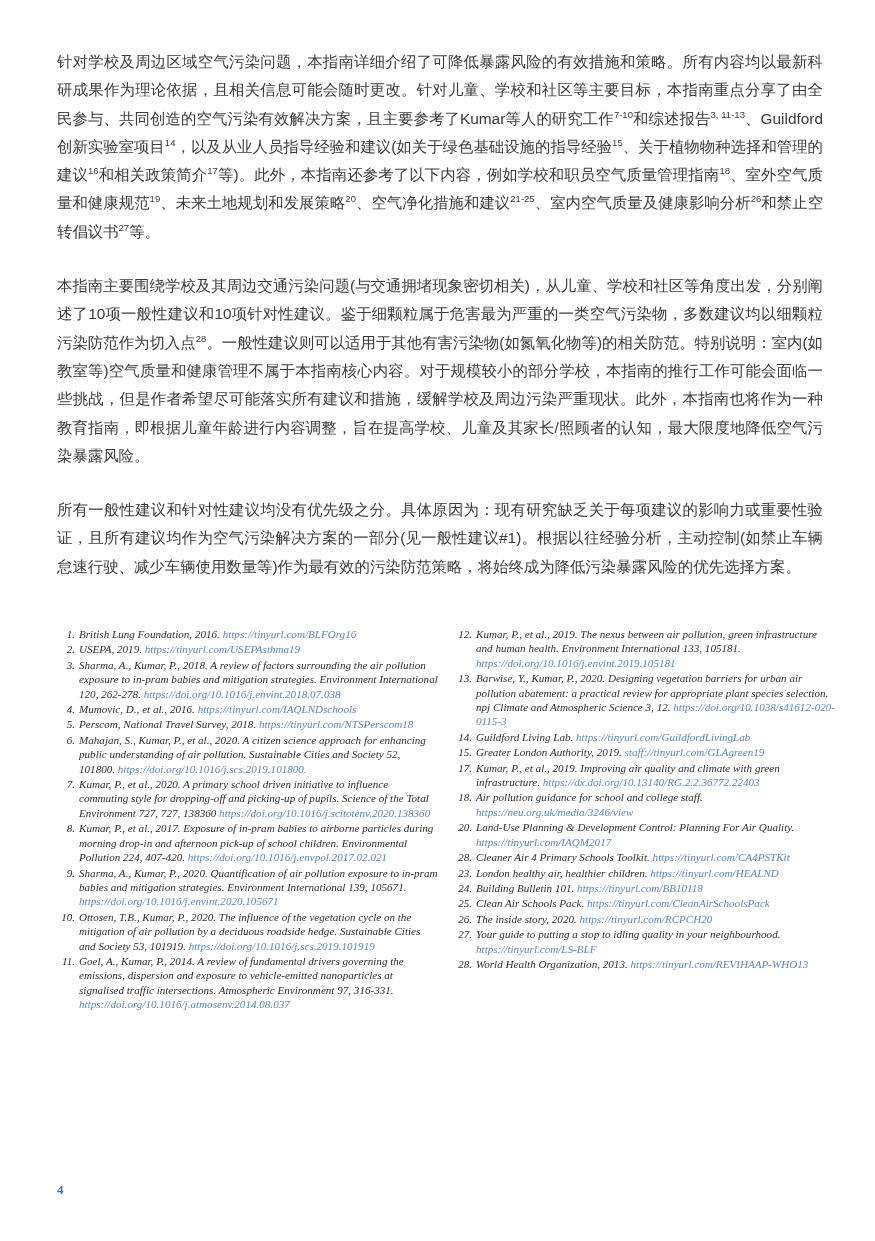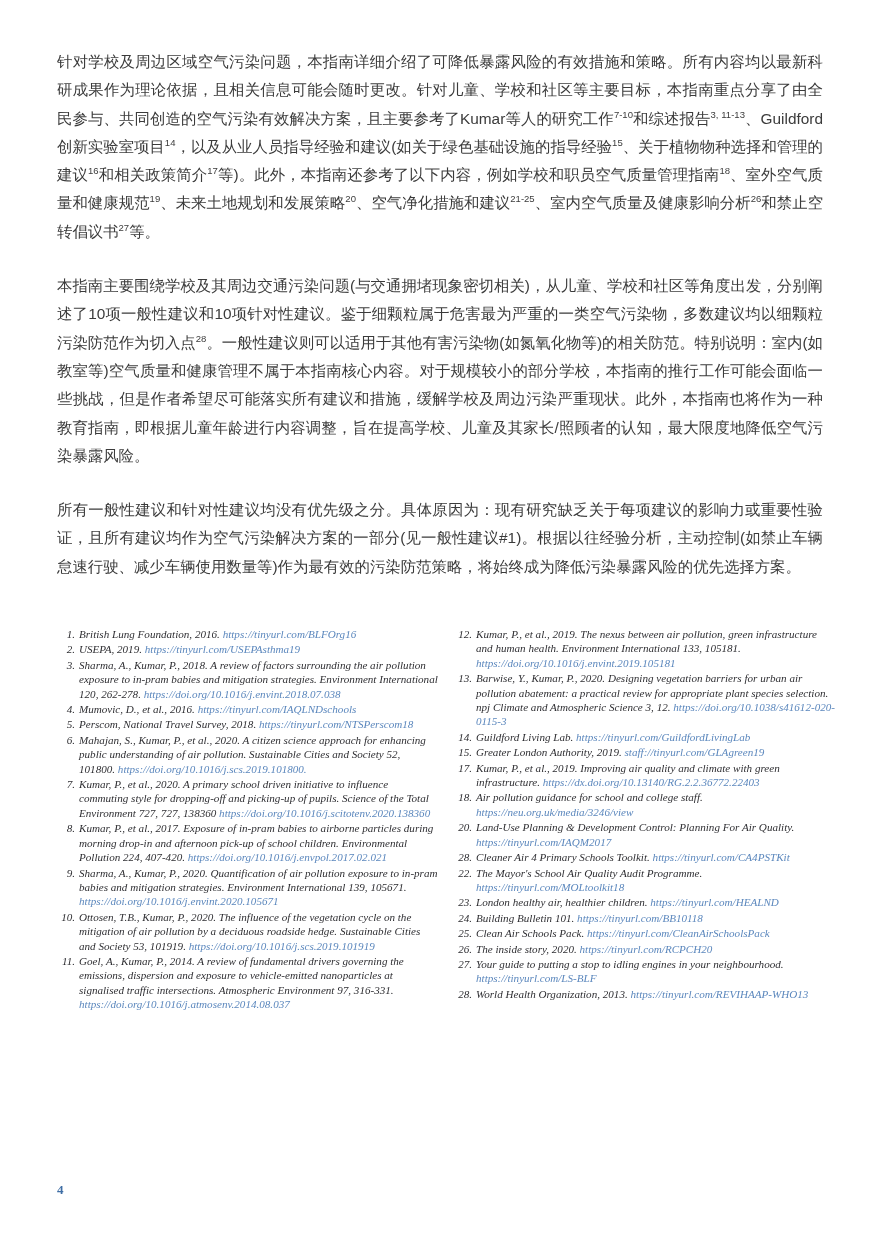--- a/index.html
+++ b/index.html
@@ -123,25 +123,24 @@
       </div>
     <div class="refs-col">
         <div class="ref"><span class="num wide">12.</span><span><span>Kumar, P., et al., 2019. The nexus between air pollution, green infrastructure and human health. Environment International 133, 105181. </span><span class="lnk">https://doi.org/10.1016/j.envint.2019.105181</span></span></div>
         <div class="ref"><span class="num wide">13.</span><span><span>Barwise, Y., Kumar, P., 2020. Designing vegetation barriers for urban air pollution abatement: a practical review for appropriate plant species selection. npj Climate and Atmospheric Science 3, 12. </span><span class="lnk">https://doi.org/10.1038/s41612-020-0115-3</span></span></div>
         <div class="ref"><span class="num wide">14.</span><span><span>Guildford Living Lab. </span><span class="lnk">https://tinyurl.com/GuildfordLivingLab</span></span></div>
         <div class="ref"><span class="num wide">15.</span><span><span>Greater London Authority, 2019. </span><span class="lnk">staff://tinyurl.com/GLAgreen19</span></span></div>
         <div class="ref"><span class="num wide">17.</span><span><span>Kumar, P., et al., 2019. Improving air quality and climate with green infrastructure. </span><span class="lnk">https://dx.doi.org/10.13140/RG.2.2.36772.22403</span></span></div>
         <div class="ref"><span class="num wide">18.</span><span><span>Air pollution guidance for school and college staff. </span><span class="lnk">https://neu.org.uk/media/3246/view</span></span></div>
         <div class="ref"><span class="num wide">20.</span><span><span>Land-Use Planning &amp; Development Control: Planning For Air Quality. </span><span class="lnk">https://tinyurl.com/IAQM2017</span></span></div>
         <div class="ref"><span class="num wide">28.</span><span><span>Cleaner Air 4 Primary Schools Toolkit. </span><span class="lnk">https://tinyurl.com/CA4PSTKit</span></span></div>
-        <div class="ref"><span class="num wide">22.</span><span><span>The Mayor's School Air Quality Audit Programme. </span><span class="lnk">https://tinyurl.com/MOLtoolkit18</span></span></div>
         <div class="ref"><span class="num wide">23.</span><span><span>London healthy air, healthier children. </span><span class="lnk">https://tinyurl.com/HEALND</span></span></div>
         <div class="ref"><span class="num wide">24.</span><span><span>Building Bulletin 101. </span><span class="lnk">https://tinyurl.com/BB10118</span></span></div>
         <div class="ref"><span class="num wide">25.</span><span><span>Clean Air Schools Pack. </span><span class="lnk">https://tinyurl.com/CleanAirSchoolsPack</span></span></div>
         <div class="ref"><span class="num wide">26.</span><span><span>The inside story, 2020. </span><span class="lnk">https://tinyurl.com/RCPCH20</span></span></div>
-        <div class="ref"><span class="num wide">27.</span><span><span>Your guide to putting a stop to idling engines in your neighbourhood. </span><span class="lnk">https://tinyurl.com/LS-BLF</span></span></div>
+        <div class="ref"><span class="num wide">27.</span><span><span>Your guide to putting a stop to idling quality in your neighbourhood. </span><span class="lnk">https://tinyurl.com/LS-BLF</span></span></div>
         <div class="ref"><span class="num wide">28.</span><span><span>World Health Organization, 2013. </span><span class="lnk">https://tinyurl.com/REVIHAAP-WHO13</span></span></div>
       </div>
   </div>
 
   <div class="page-number">4</div>
 
 </div>
 
 </body></html>

